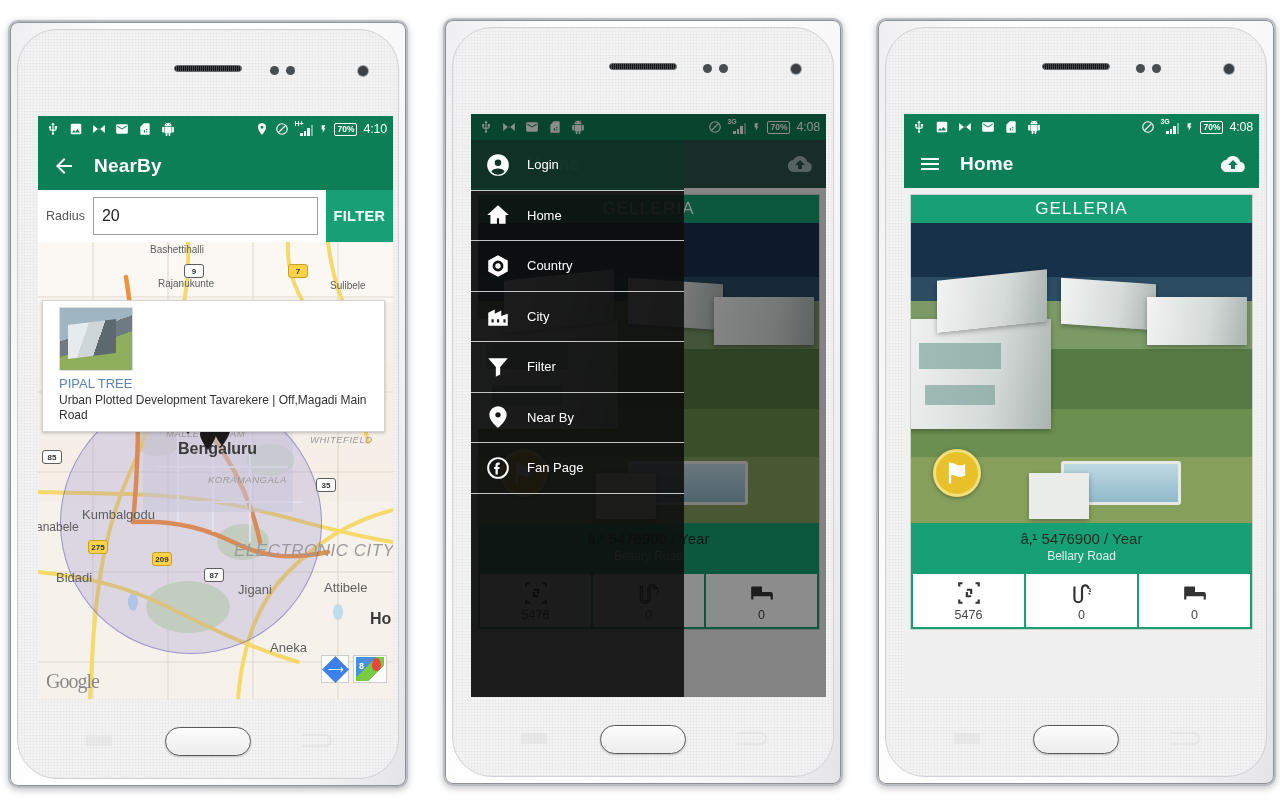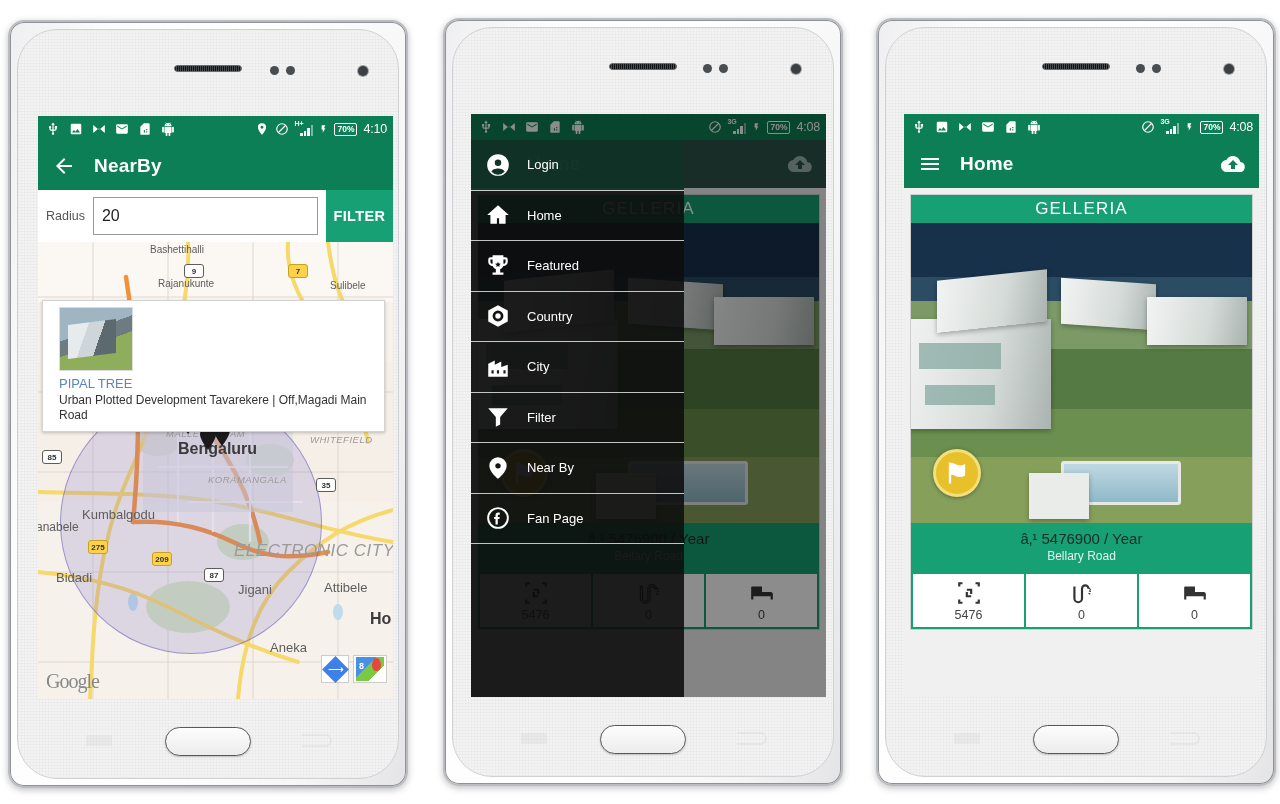--- a/index.html
+++ b/index.html
@@ -8,21 +8,21 @@
     background: #ffffff;
     font-family: "Liberation Sans", sans-serif;
     overflow: hidden;
   }
   .stage { position: relative; width: 1280px; height: 804px; }
 
   
   .phone {
     position: absolute;
     width: 400px; height: 768px;
-    border-radius: 16px;
+    border-radius: 10px;
     background: linear-gradient(100deg,#efeff1 0%,#fdfdfd 20%,#ffffff 50%,#f6f6f7 80%,#e4e4e6 100%);
     border: 2px solid #b9bcc0;
     box-shadow: 0 0 0 1px #8e9296 inset, 0 2px 7px rgba(0,0,0,.25);
     padding: 7px;
   }
   .phone-inner {
     width: 100%; height: 100%;
     border-radius: 40px;
     background:
       repeating-linear-gradient(0deg, rgba(0,0,0,.025) 0 1px, transparent 1px 3px),
@@ -552,26 +552,20 @@
             <span class="lbl">Login</span>
           </div>
           <div class="drawer-item">
             <svg class="dr-ico" viewBox="0 0 24 24">
                 <path d="M12 3L2 12h3v8h6v-5h2v5h6v-8h3L12 3z"></path>
               </svg>
             <span class="lbl">Home</span>
           </div>
           <div class="drawer-item">
             <svg class="dr-ico" viewBox="0 0 24 24">
-                <path d="M19 4h-2V2H7v2H5a2 2 0 0 0-2 2v2a4 4 0 0 0 4 4c.6 1.4 1.9 2.5 3 2.8V18H7v2h10v-2h-3v-3.2c1.1-.3 2.4-1.4 3-2.8a4 4 0 0 0 4-4V6a2 2 0 0 0-2-2zM5 8V6h2v4a2 2 0 0 1-2-2zm14 0a2 2 0 0 1-2 2V6h2v2zm-7 0l.8 1.7 1.8.2-1.4 1.3.4 1.8L12 12l-1.6 1 .4-1.8L9.4 9.9l1.8-.2L12 8z"></path>
-              </svg>
-            <span class="lbl">Featured</span>
-          </div>
-          <div class="drawer-item">
-            <svg class="dr-ico" viewBox="0 0 24 24">
                 <path d="M12 2L3 7v10l9 5 9-5V7l-9-5zm0 5a5 5 0 1 1 0 10 5 5 0 0 1 0-10zm0 2.5a2.5 2.5 0 1 0 0 5 2.5 2.5 0 0 0 0-5z"></path>
               </svg>
             <span class="lbl">Country</span>
           </div>
           <div class="drawer-item">
             <svg class="dr-ico" viewBox="0 0 24 24">
                 <path d="M3 21V9l6-3v4l6-3v5l6-2v11H3zm3-3h2v-3H6v3zm5 0h2v-3h-2v3zm6 0h2v-3h-2v3z"></path>
               </svg>
             <span class="lbl">City</span>
           </div>

